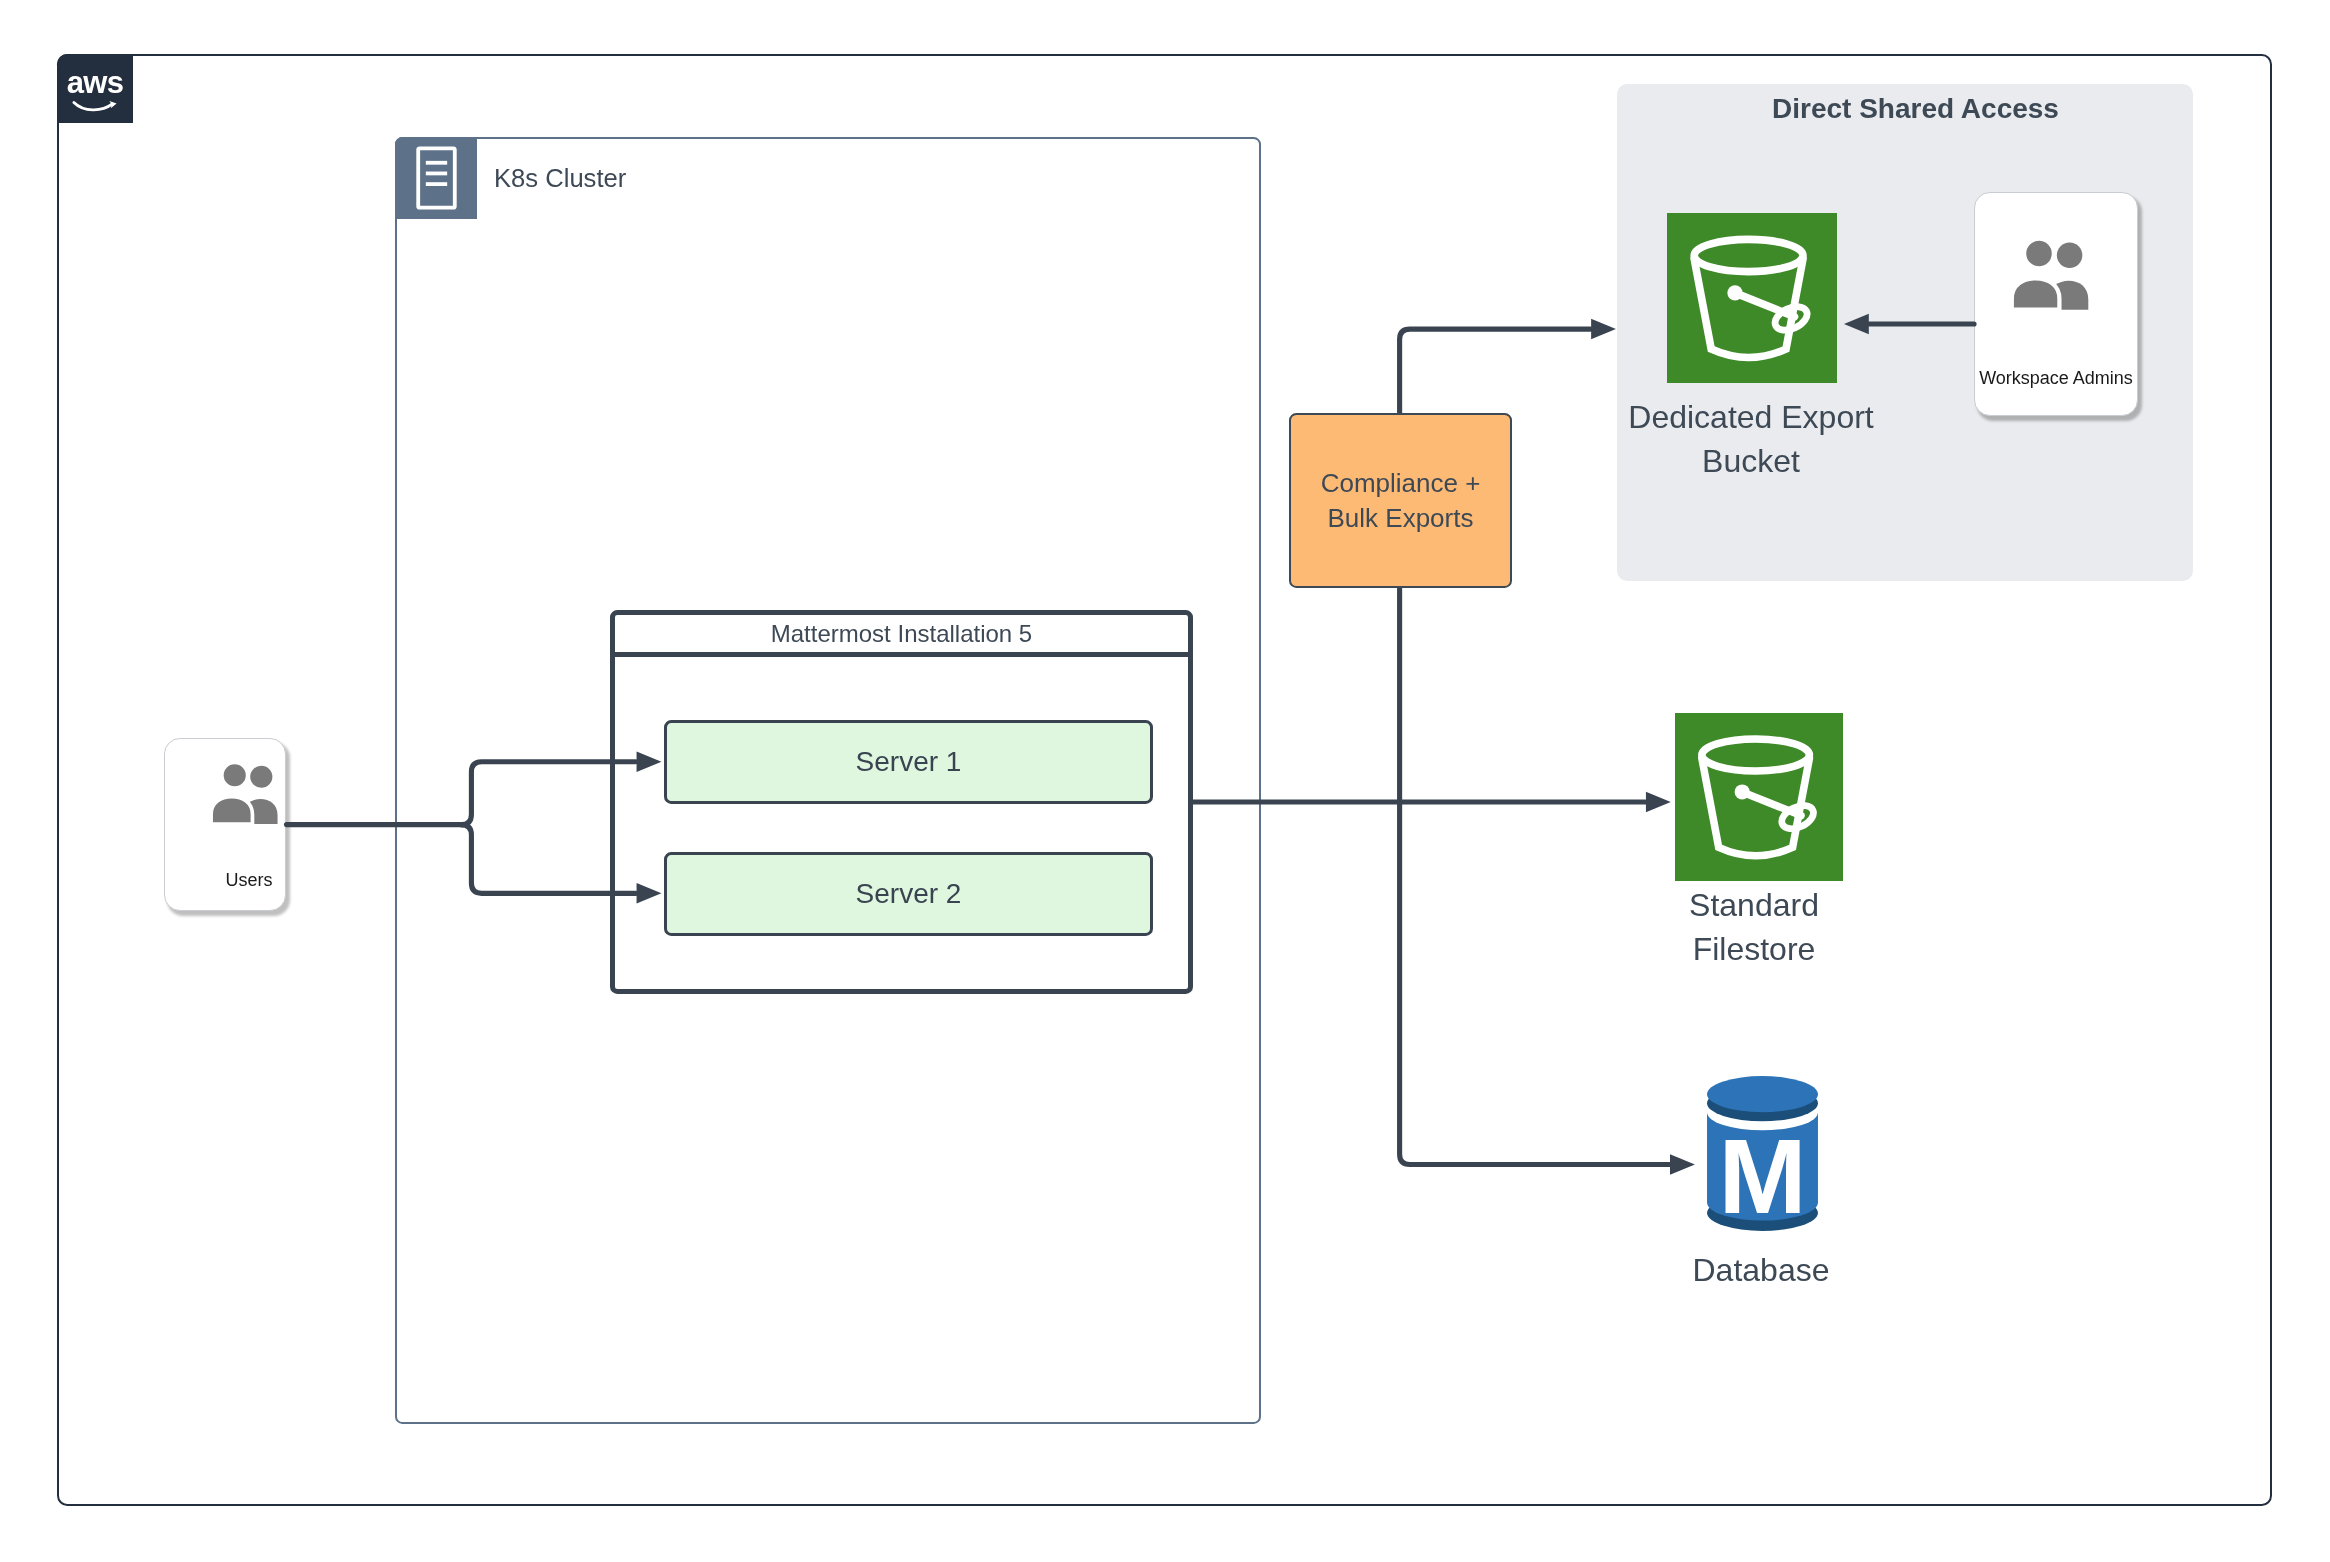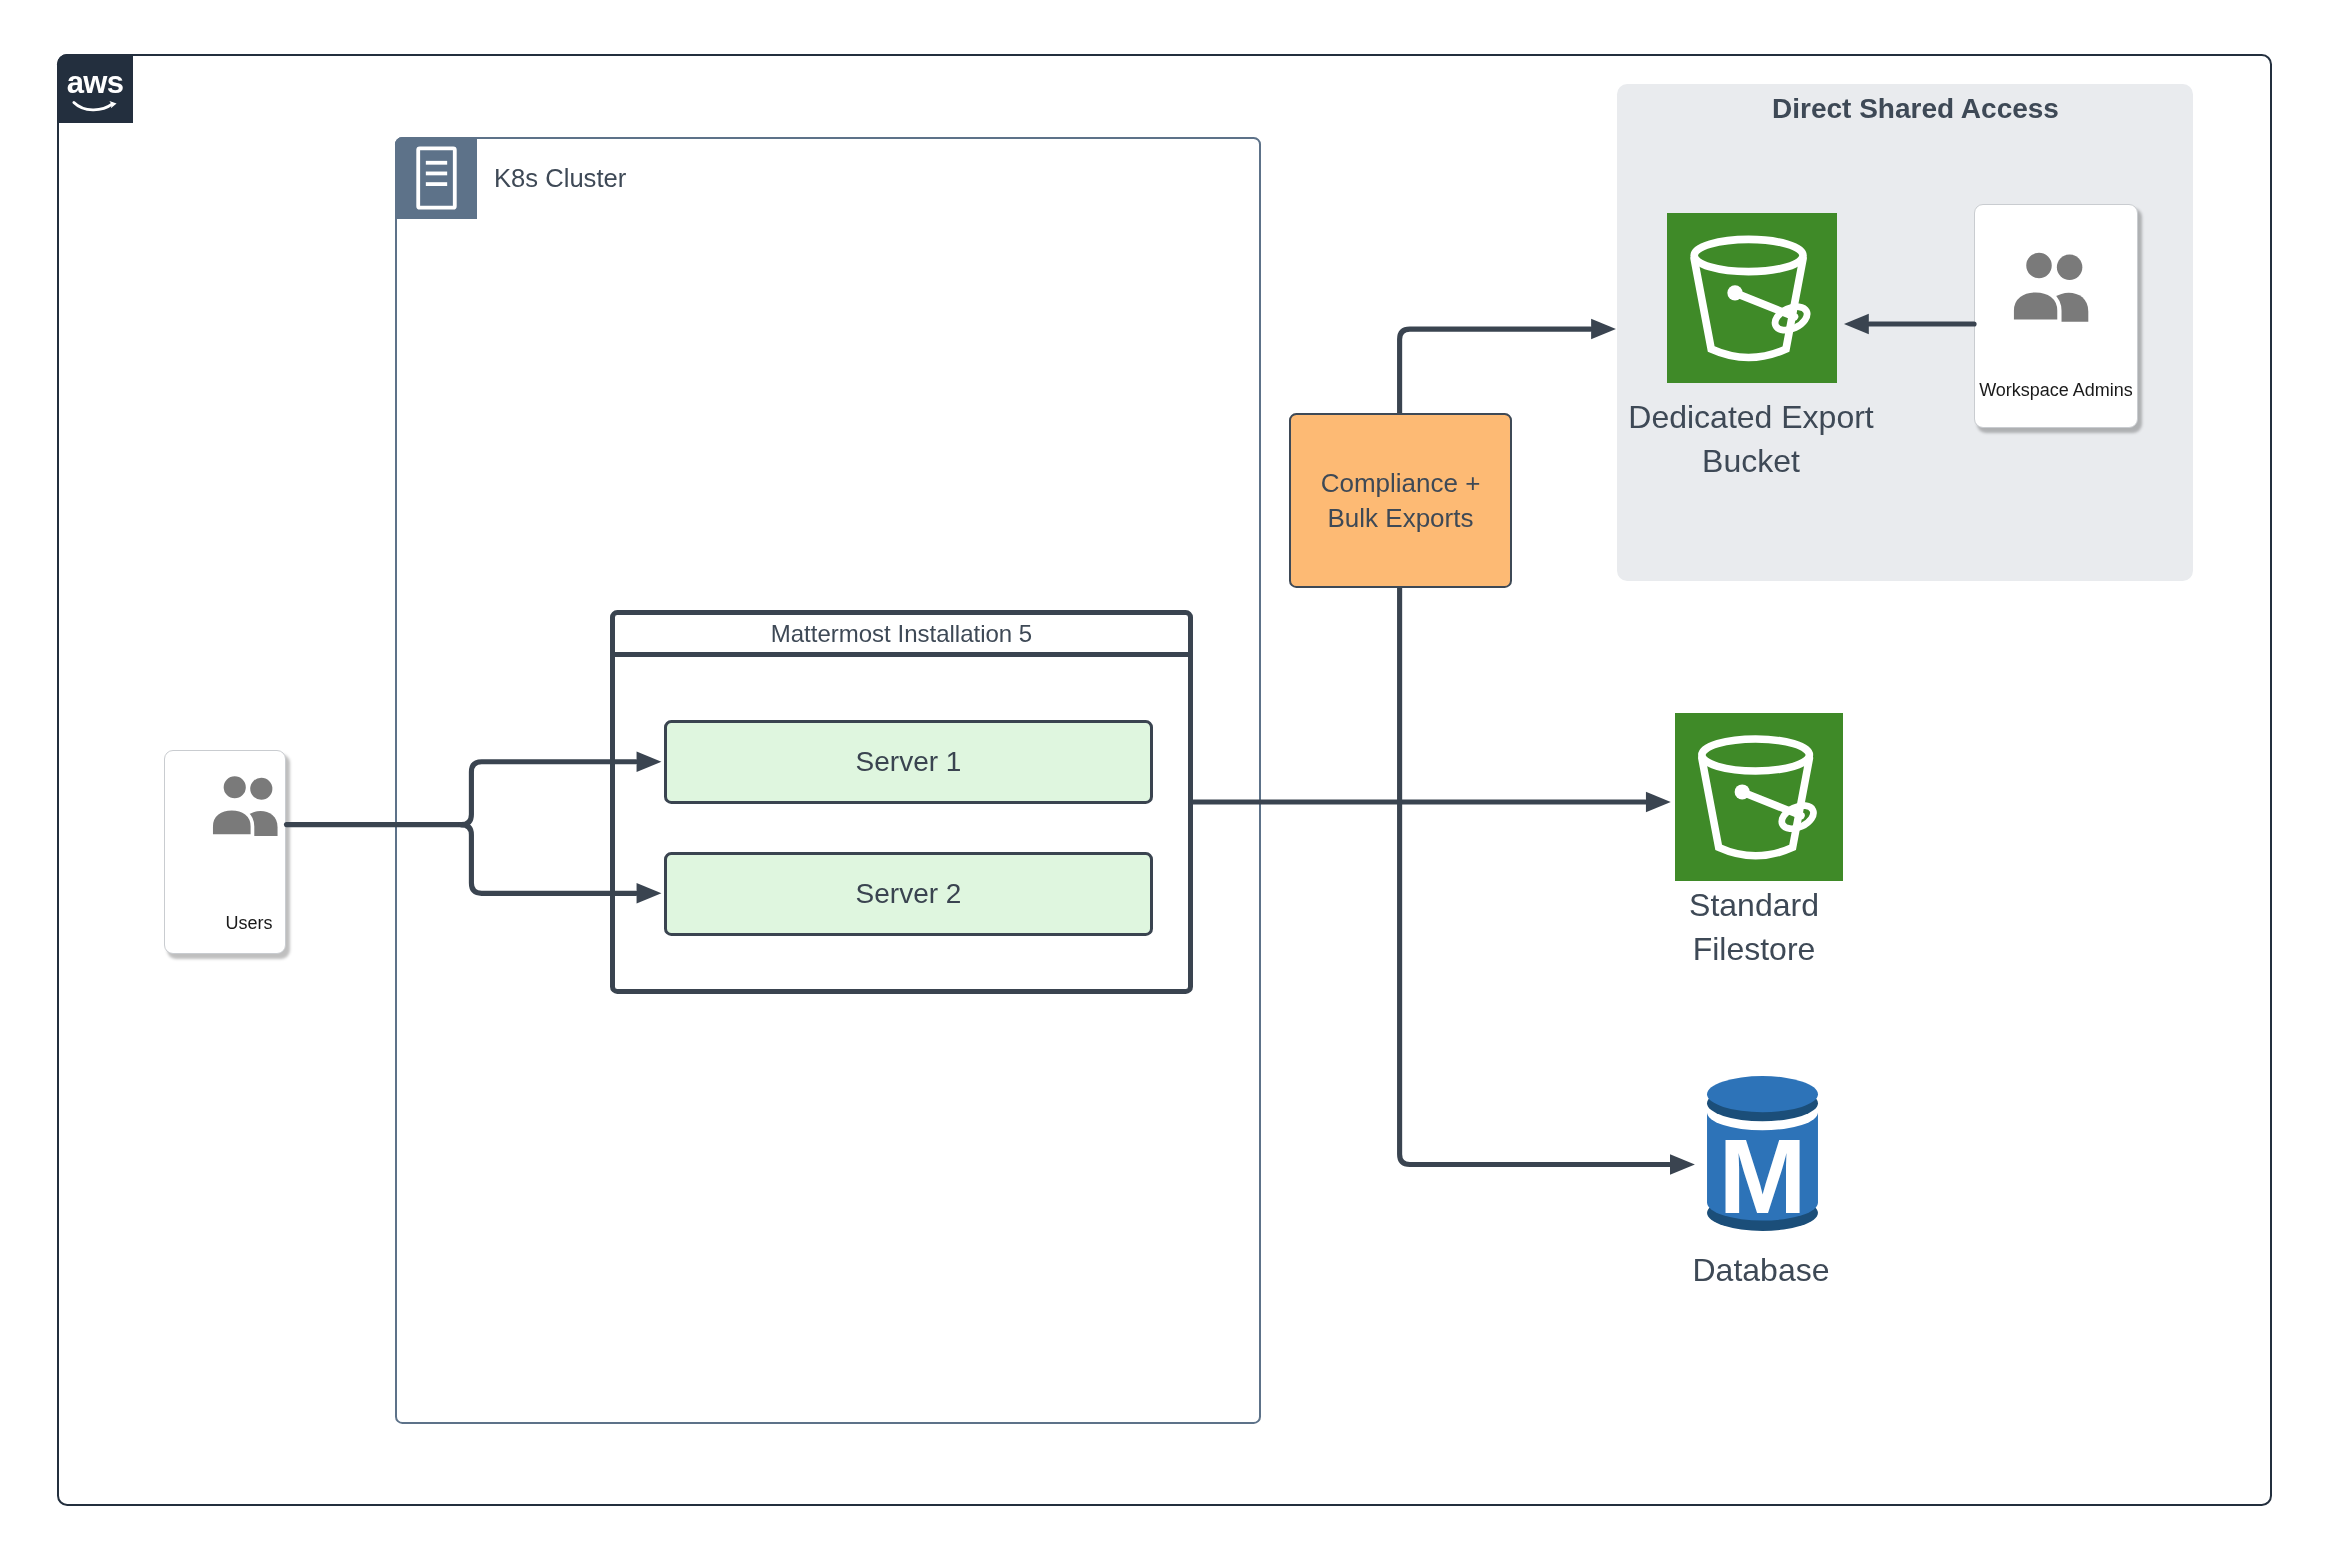--- a/index.html
+++ b/index.html
@@ -32,23 +32,23 @@
   .mm-box{position:absolute;left:610px;top:610px;width:583px;height:384px;background:#fff;
     border:5.1px solid var(--ink);border-radius:7.3px;z-index:3;}
   .mm-title{height:42px;border-bottom:5.1px solid var(--ink);display:flex;align-items:center;justify-content:center;
     font-size:24px;color:var(--text);}
   .server-box{position:absolute;width:489px;height:84px;background:var(--mint);border:3.7px solid var(--ink);
     border-radius:7.3px;display:flex;align-items:center;justify-content:center;font-size:28px;color:var(--ink);z-index:4;}
   .server-1{left:664px;top:720px;}
   .server-2{left:664px;top:852px;}
 
   
-  .entity-card{position:absolute;background:#fff;border:0.7px solid var(--cardBorder);border-radius:9px;
-    box-shadow:3.7px 4.4px 2.9px rgba(0,0,0,0.25);display:flex;flex-direction:column;align-items:center;z-index:3;margin-top:12px;}
-  .users-card{left:164px;top:738px;width:122px;height:204px;padding-left:48px;}
+  .entity-card{position:absolute;background:#fff;border:0.7px solid var(--cardBorder);border-radius:16px;
+    box-shadow:3.7px 4.4px 2.9px rgba(0,0,0,0.25);display:flex;flex-direction:column;align-items:center;z-index:3;}
+  .users-card{left:164px;top:738px;width:122px;height:173px;padding-left:48px;}
   .users-card .icon-wrap{margin-top:23.4px;}
   .users-card .card-label{margin-top:auto;margin-bottom:19px;font-size:18px;color:#1a1a1a;}
   .admins-card{left:1974px;top:192px;width:164px;height:224px;}
   .admins-card .icon-wrap{margin-top:45px;}
   .admins-card .card-label{margin-top:auto;margin-bottom:26px;font-size:18px;color:#1a1a1a;white-space:nowrap;}
 
   
   .compliance-box{position:absolute;left:1289px;top:413px;width:223px;height:175px;background:#fdba74;
     border:2.2px solid var(--text);border-radius:7.3px;display:flex;align-items:center;justify-content:center;
     text-align:center;font-size:26px;line-height:1.34;color:var(--text);white-space:pre-line;z-index:10;}

